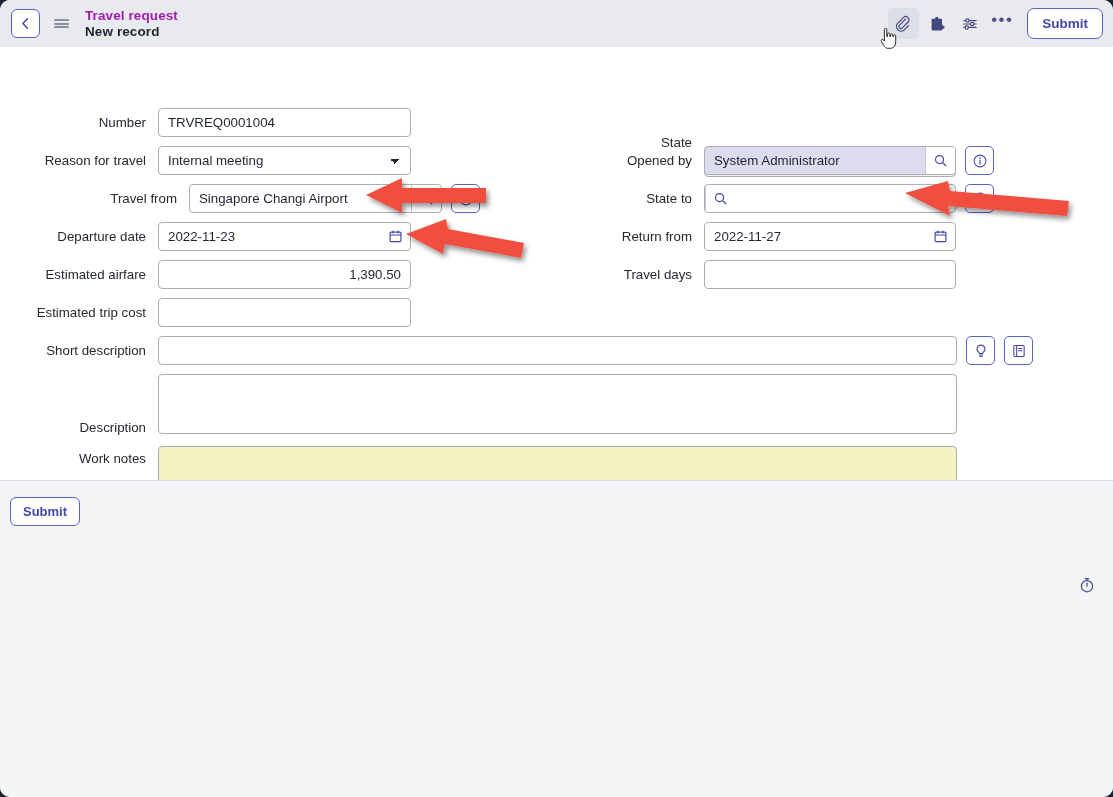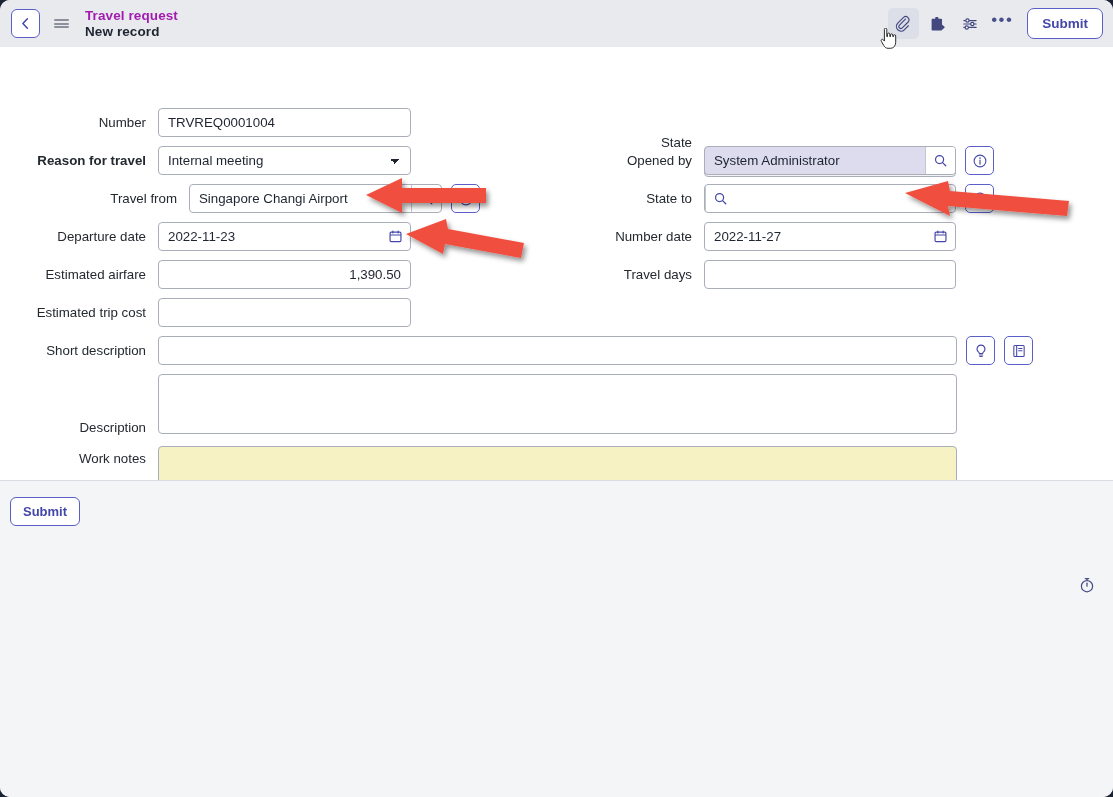--- a/index.html
+++ b/index.html
@@ -335,21 +335,21 @@
   </div>
 
   <div id="form-area">
 
     <div class="row" style="left:0; top:61px; width:411px;">
       <div class="lbl" style="width:158px;">Number</div>
       <input class="ctl" style="width: 253px;" value="TRVREQ0001004">
     </div>
 
     <div class="row" style="left:0; top:99px; width:411px;">
-      <div class="lbl" style="width:158px;font-weight:bold;">Reason for travel</div>
+      <div class="lbl" style="width:158px;">Reason for travel</div>
       <select class="ctl" style="width:253px;">
         <option>Internal meeting</option>
       </select>
     </div>
 
     <div class="row" style="left:0; top:137px; width:460px;margin-left:31px;">
       <div class="lbl" style="width:158px;">Travel from</div>
       <div class="ref-wrap" style="width:253px;">
         <input value="Singapore Changi Airport" style="">
         <div class="ref-btn">
@@ -433,21 +433,21 @@
       <div class="icon-btn">
         <svg width="16" height="16" viewBox="0 0 18 18">
           <circle cx="9" cy="9" r="6.6" fill="none" stroke="#4447a8" stroke-width="1.2"></circle>
           <circle cx="9" cy="5.6" r=".95" fill="#4447a8"></circle>
           <line x1="9" y1="8.0" x2="9" y2="12.6" stroke="#4447a8" stroke-width="1.3" stroke-linecap="round"></line>
         </svg>
       </div>
     </div>
 
     <div class="row" style="left:546px; top:175px; width:410px;">
-      <div class="lbl" style="width:158px;">Number date</div>
+      <div class="lbl" style="width:158px;">Return from</div>
       <div class="date-wrap" style="width:252px;">
         <input value="2022-11-27" style="">
         <div class="cal-btn">
           <svg width="15" height="15" viewBox="0 0 16 16">
             <rect x="2.2" y="3.4" width="11.6" height="10.0" rx="1.2" fill="none" stroke="#4447a8" stroke-width="1.25"></rect>
             <line x1="2.2" y1="6.4" x2="13.8" y2="6.4" stroke="#4447a8" stroke-width="1.25"></line>
             <line x1="5.2" y1="2.1" x2="5.2" y2="4.3" stroke="#4447a8" stroke-width="1.25" stroke-linecap="round"></line>
             <line x1="10.8" y1="2.1" x2="10.8" y2="4.3" stroke="#4447a8" stroke-width="1.25" stroke-linecap="round"></line>
           </svg>
         </div>

